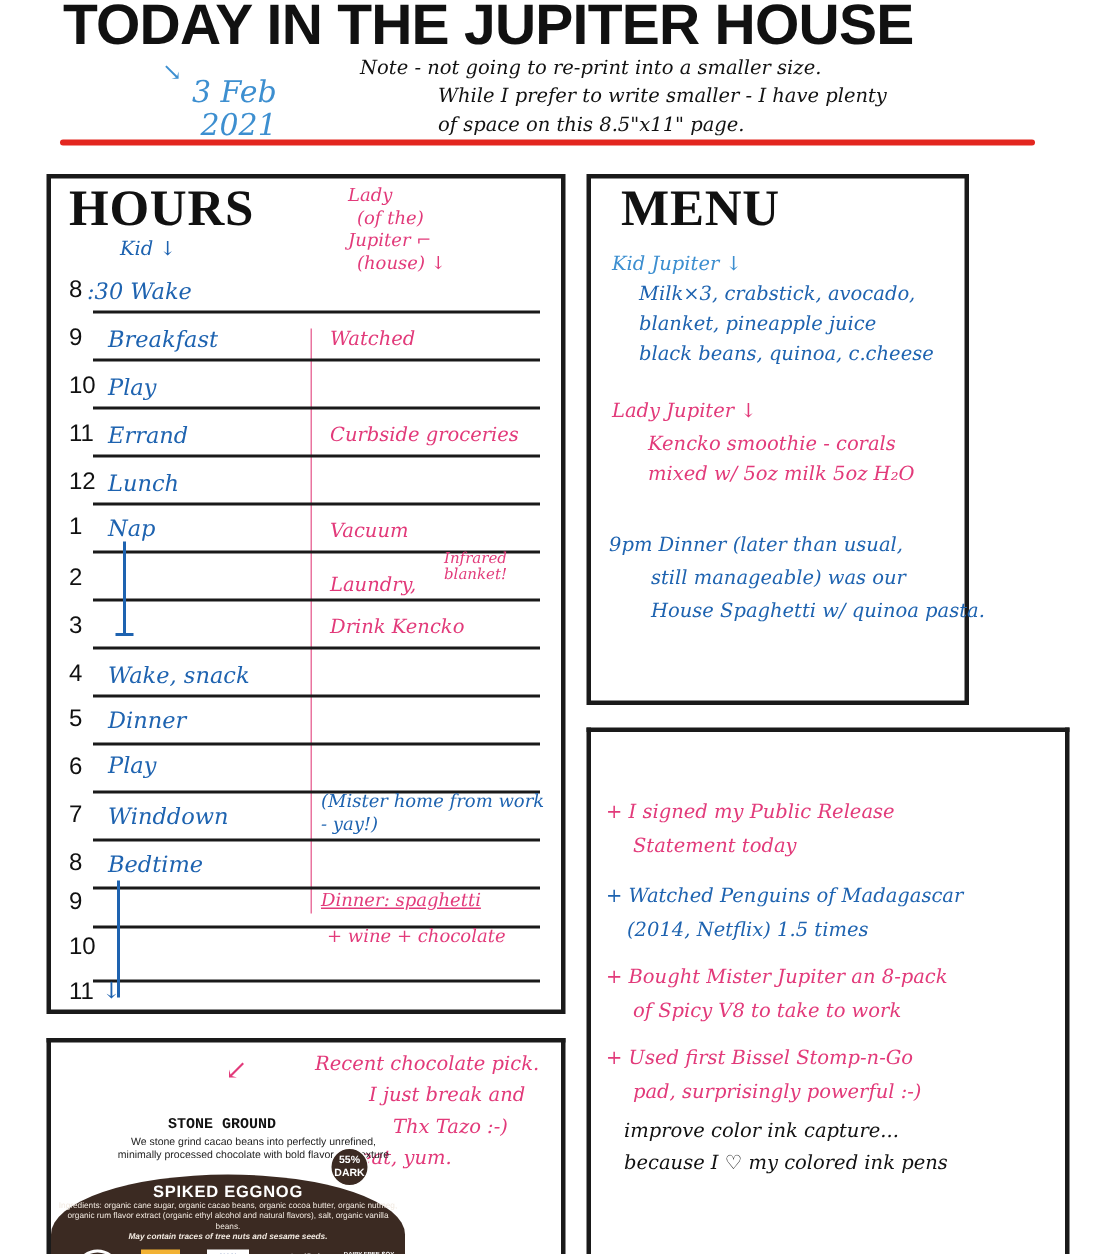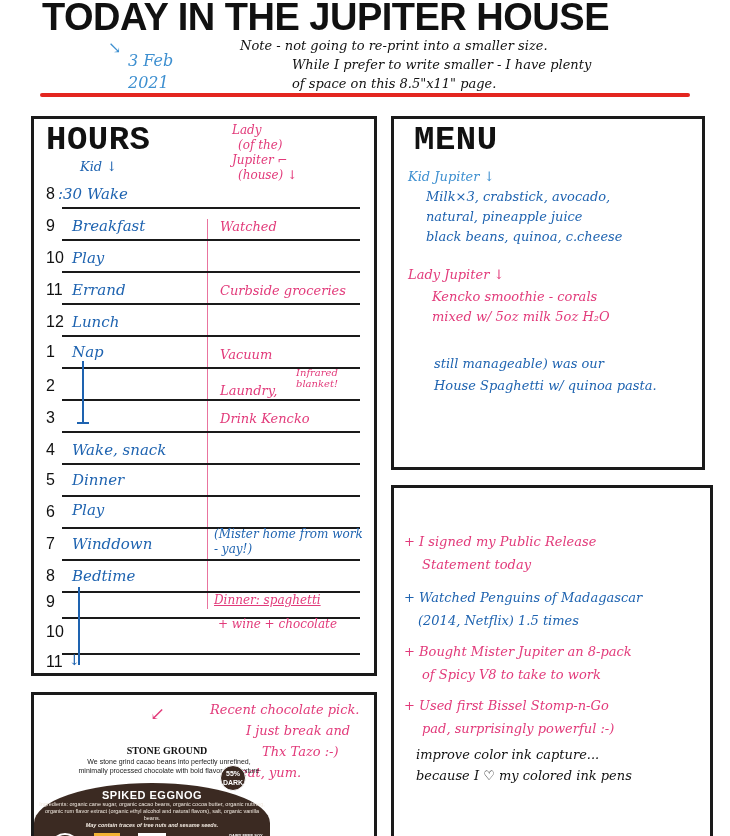--- a/index.html
+++ b/index.html
@@ -7,44 +7,44 @@
            font-family:"DejaVu Sans", sans-serif; }
     .hand { font-family:"DejaVu Serif", serif; font-style:italic; }
     .blue { color:#1e63b0; }
     .pink { color:#e23a7a; }
     .black { color:#111111; }
     .lightblue { color:#3d8fd0; }
 
     #title { position:absolute; left:42px; top:-4px; font-family:"Liberation Sans", sans-serif;
              font-weight:bold; font-size:38px; letter-spacing:-0.5px; color:#111; white-space:nowrap; }
     #date-arrow { position:absolute; left:108px; top:38px; font-size:16px; }
-    #date { position:absolute; left:128px; top:50px; font-size:16px; line-height:22px; text-align:left; }
+    #date { position:absolute; left:128px; top:50px; font-size:20px; line-height:22px; text-align:right; }
     #note { position:absolute; left:240px; top:36px; font-size:13px; line-height:19px; width:460px; }
     #note div:nth-child(2), #note div:nth-child(3) { padding-left:52px; }
     #redline { position:absolute; left:40px; top:93px; width:650px; height:4px; background:#e3261f; border-radius:2px; }
 
     .box { position:absolute; border:3px solid #1a1a1a; background:#fff; box-sizing:border-box; }
-    .box-title { position:absolute; font-family:Liberation Mono, monospace; font-weight:bold;
+    .box-title { position:absolute; font-family:Liberation Serif, serif; font-weight:bold;
                  font-size:34px; color:#111; letter-spacing:0.5px; }
 
     #hours { left:31px; top:116px; width:346px; height:560px; }
-    #menu { left:391px; top:116px; width:314px; height:354px; }
+    #menu { left:391px; top:116px; width:255px; height:354px; }
     #overall { left:391px; top:485px; width:322px; height:351px; border-bottom:none; }
     #choc { left:31px; top:692px; width:346px; height:150px; border-bottom:none; }
 
     .hrow { position:absolute; left:0; width:100%; }
     .hline { position:absolute; left:28px; width:298px; height:2px; background:#1a1a1a; }
     .hnum { position:absolute; left:12px; font-family:"Liberation Sans", sans-serif; font-size:16px; color:#111; }
     .kid { position:absolute; left:38px; font-size:15px; }
     .lady { position:absolute; left:186px; font-size:13px; }
     #divider { position:absolute; left:173px; top:100px; width:1px; height:390px; background:#e9749f; }
 
     .menu-text { position:absolute; font-size:13px; line-height:20px; white-space:nowrap; }
     .ov-text { position:absolute; left:10px; font-size:13px; line-height:23px; white-space:nowrap; }
-    #brand { position:absolute; left:78px; top:50px; width:110px; text-align:center; font-family:Liberation Serif, serif;
+    #brand { position:absolute; left:78px; top:50px; width:110px; text-align:left; font-family:Liberation Mono, monospace;
              font-weight:bold; font-size:10px; color:#111; }
     #tagline { position:absolute; left:40px; top:62px; width:190px; text-align:center; font-family:"Liberation Sans", sans-serif;
                font-size:7px; line-height:9px; color:#222; }
     #wrapper { position:absolute; left:0px; top:88px; width:236px; height:70px; background:#3b2a22;
                border-top-left-radius:118px 40px; border-top-right-radius:118px 40px; }
     #flavor { position:absolute; left:0; top:6px; width:236px; text-align:center; font-family:"Liberation Sans", sans-serif;
               font-weight:bold; font-size:11px; color:#fff; letter-spacing:0.5px; }
     #ingredients { position:absolute; left:4px; top:18px; width:228px; text-align:center; font-family:"Liberation Sans", sans-serif;
                    font-size:5.5px; line-height:7px; color:#f1e9e0; }
     #badge55 { position:absolute; left:186px; top:-18px; width:26px; height:26px; border-radius:50%; background:#3b2a22;
@@ -170,29 +170,30 @@
     <span class="kid hand blue" style="left:34px;top:-2px;">↓</span>
   </div>
   <div style="position:absolute;left:44px;top:468px;width:2px;height:78px;background:#1e63b0;"></div>
 </div>
 
 <div id="menu" class="box">
   <div class="box-title" style="left:20px;top:2px;">MENU</div>
   <div class="menu-text hand lightblue" style="left:14px;top:48px;">Kid Jupiter ↓</div>
   <div class="menu-text hand blue" style="left:32px;top:68px;">
     <div>Milk×3, crabstick, avocado,</div>
-    <div>natural, pineapple juice</div>
+    <div>blanket, pineapple juice</div>
     <div>black beans, quinoa, c.cheese</div>
   </div>
   <div class="menu-text hand pink" style="left:14px;top:146px;">Lady Jupiter ↓</div>
   <div class="menu-text hand pink" style="left:38px;top:168px;">
     <div>Kencko smoothie - corals</div>
     <div>mixed w/ 5oz milk 5oz H₂O</div>
   </div>
   <div class="menu-text hand blue" style="left:12px;top:234px;line-height:22px;">
+    <div>9pm Dinner (later than usual,</div>
     <div style="padding-left:28px">still manageable) was our</div>
     <div style="padding-left:28px">House Spaghetti w/ quinoa pasta.</div>
   </div>
 </div>
 
 <div id="overall" class="box">
   <div class="ov-text hand pink" style="top:42px;">
     <div>+ I signed my Public Release</div>
     <div style="padding-left:18px">Statement today</div>
   </div>

